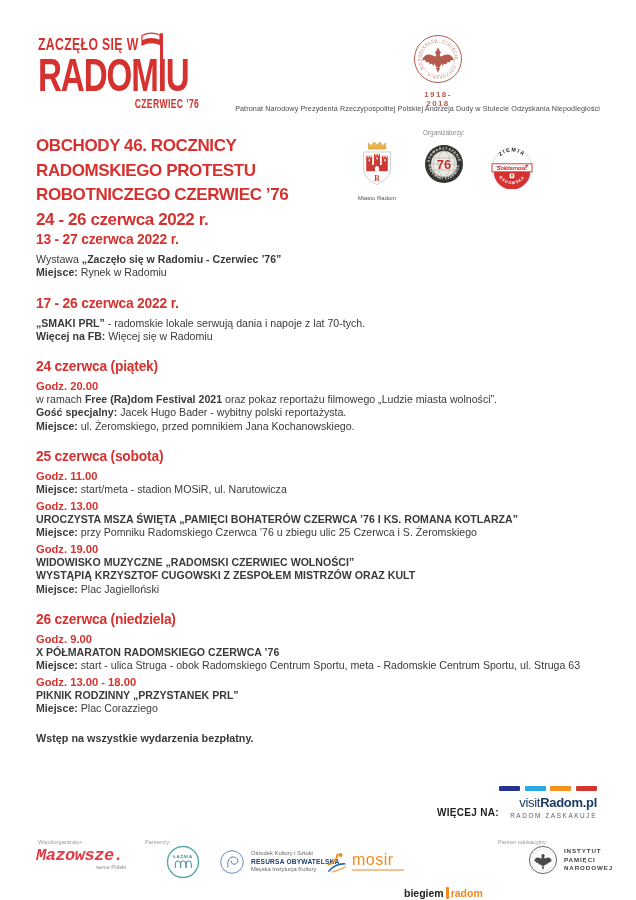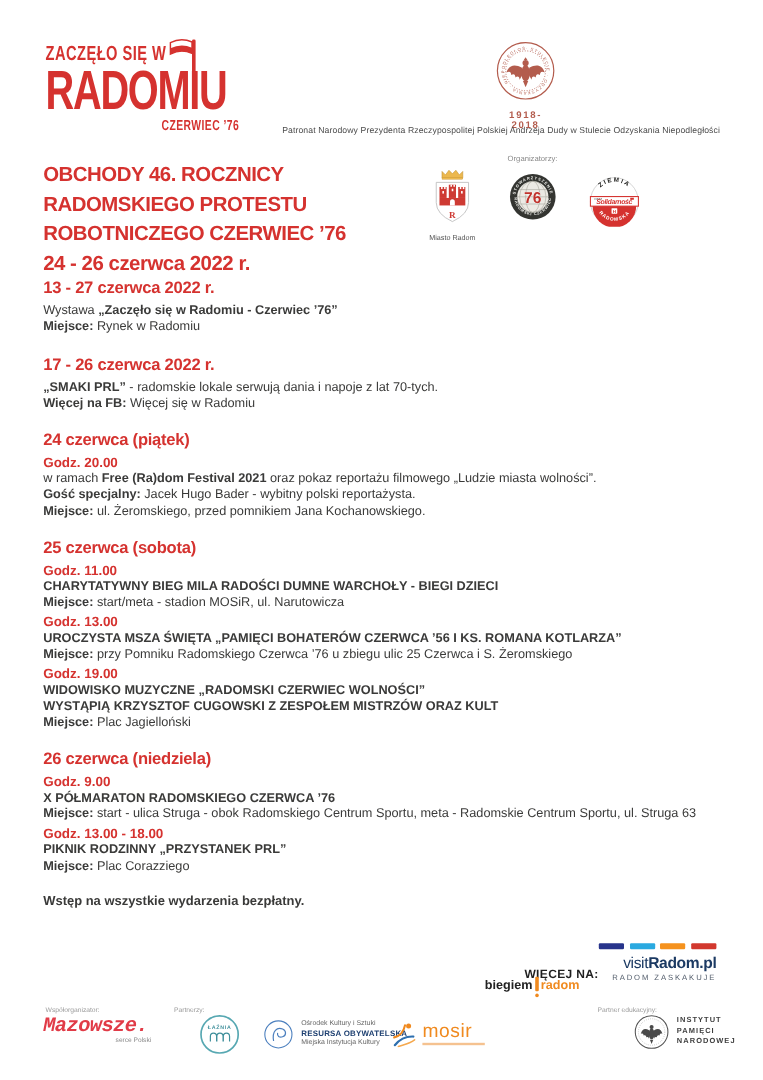--- a/index.html
+++ b/index.html
@@ -59,21 +59,21 @@
   .maz-tag{font-size:5.5px;color:#8a8a8a;text-align:right;margin-top:-1px;}
   .laznia{position:absolute;left:166px;top:845px;}
   .resursa{position:absolute;left:219px;top:849px;display:flex;align-items:center;}
   .res-text{margin-left:6px;}
   .res1,.res3{font-size:5.8px;color:#666;line-height:7.6px;}
   .res2{font-size:6.6px;font-weight:700;color:#1d3f70;letter-spacing:.2px;line-height:8px;}
   .mosir{position:absolute;left:326px;top:851px;display:flex;align-items:flex-start;}
   .mosir-text{margin-left:4px;}
   .mosir-name{font-size:16px;color:var(--mosir_orange,#f08a1f);letter-spacing:.5px;line-height:17px;}
   .mosir-bar{width:52px;height:1.5px;background:#f5c290;margin-top:1px;}
-  .biegiem{position:absolute;left:404px;top:811px;white-space:nowrap;}
+  .biegiem{position:absolute;left:404px;top:883px;white-space:nowrap;}
   .bi-black{font-size:10.5px;font-weight:700;color:#222;}
   .bi-bar{display:inline-block;width:3px;height:12px;background:var(--mosir_orange,#f08a1f);
           border-radius:1px;vertical-align:-2px;margin:0 2px;position:relative;}
   .bi-bar::after{content:'';position:absolute;left:0;bottom:-5px;width:3px;height:3px;border-radius:50%;
           background:var(--mosir_orange,#f08a1f);}
   .bi-orange{font-size:10.5px;font-weight:700;color:var(--mosir_orange,#f08a1f);}
   .ipn{position:absolute;left:528px;top:845px;display:flex;align-items:center;}
   .ipn-text{margin-left:6px;font-size:6.2px;font-weight:700;letter-spacing:.9px;color:#3e3e3e;line-height:8.6px;}
 </style>
 </head>
@@ -211,24 +211,23 @@
       <div class="sec-h">24 czerwca (piątek)</div>
       <div class="time">Godz. 20.00</div>
       <div class="ln"><span>w ramach </span><span class="b">Free (Ra)dom Festival 2021</span><span> oraz pokaz reportażu filmowego „Ludzie miasta wolności”.</span></div>
       <div class="ln"><span class="b">Gość specjalny:</span><span> Jacek Hugo Bader - wybitny polski reportażysta.</span></div>
       <div class="ln"><span class="b">Miejsce:</span><span> ul. Żeromskiego, przed pomnikiem Jana Kochanowskiego.</span></div>
     </div>
 
     <div class="sec">
       <div class="sec-h">25 czerwca (sobota)</div>
       <div class="time">Godz. 11.00</div>
-      <div class="ln b">CHARYTATYWNY BIEG MILA RADOŚCI DUMNE WARCHOŁY - BIEGI DZIECI</div>
       <div class="ln"><span class="b">Miejsce:</span><span> start/meta - stadion MOSiR, ul. Narutowicza</span></div>
       <div class="time">Godz. 13.00</div>
-      <div class="ln b">UROCZYSTA MSZA ŚWIĘTA „PAMIĘCI BOHATERÓW CZERWCA ’56 I KS. ROMANA KOTLARZA”</div>
+      <div class="ln b">UROCZYSTA MSZA ŚWIĘTA „PAMIĘCI BOHATERÓW CZERWCA ’76 I KS. ROMANA KOTLARZA”</div>
       <div class="ln"><span class="b">Miejsce:</span><span> przy Pomniku Radomskiego Czerwca ’76 u zbiegu ulic 25 Czerwca i S. Żeromskiego</span></div>
       <div class="time">Godz. 19.00</div>
       <div class="ln b">WIDOWISKO MUZYCZNE „RADOMSKI CZERWIEC WOLNOŚCI”</div>
       <div class="ln b">WYSTĄPIĄ KRZYSZTOF CUGOWSKI Z ZESPOŁEM MISTRZÓW ORAZ KULT</div>
       <div class="ln"><span class="b">Miejsce:</span><span> Plac Jagielloński</span></div>
     </div>
 
     <div class="sec">
       <div class="sec-h">26 czerwca (niedziela)</div>
       <div class="time">Godz. 9.00</div>

